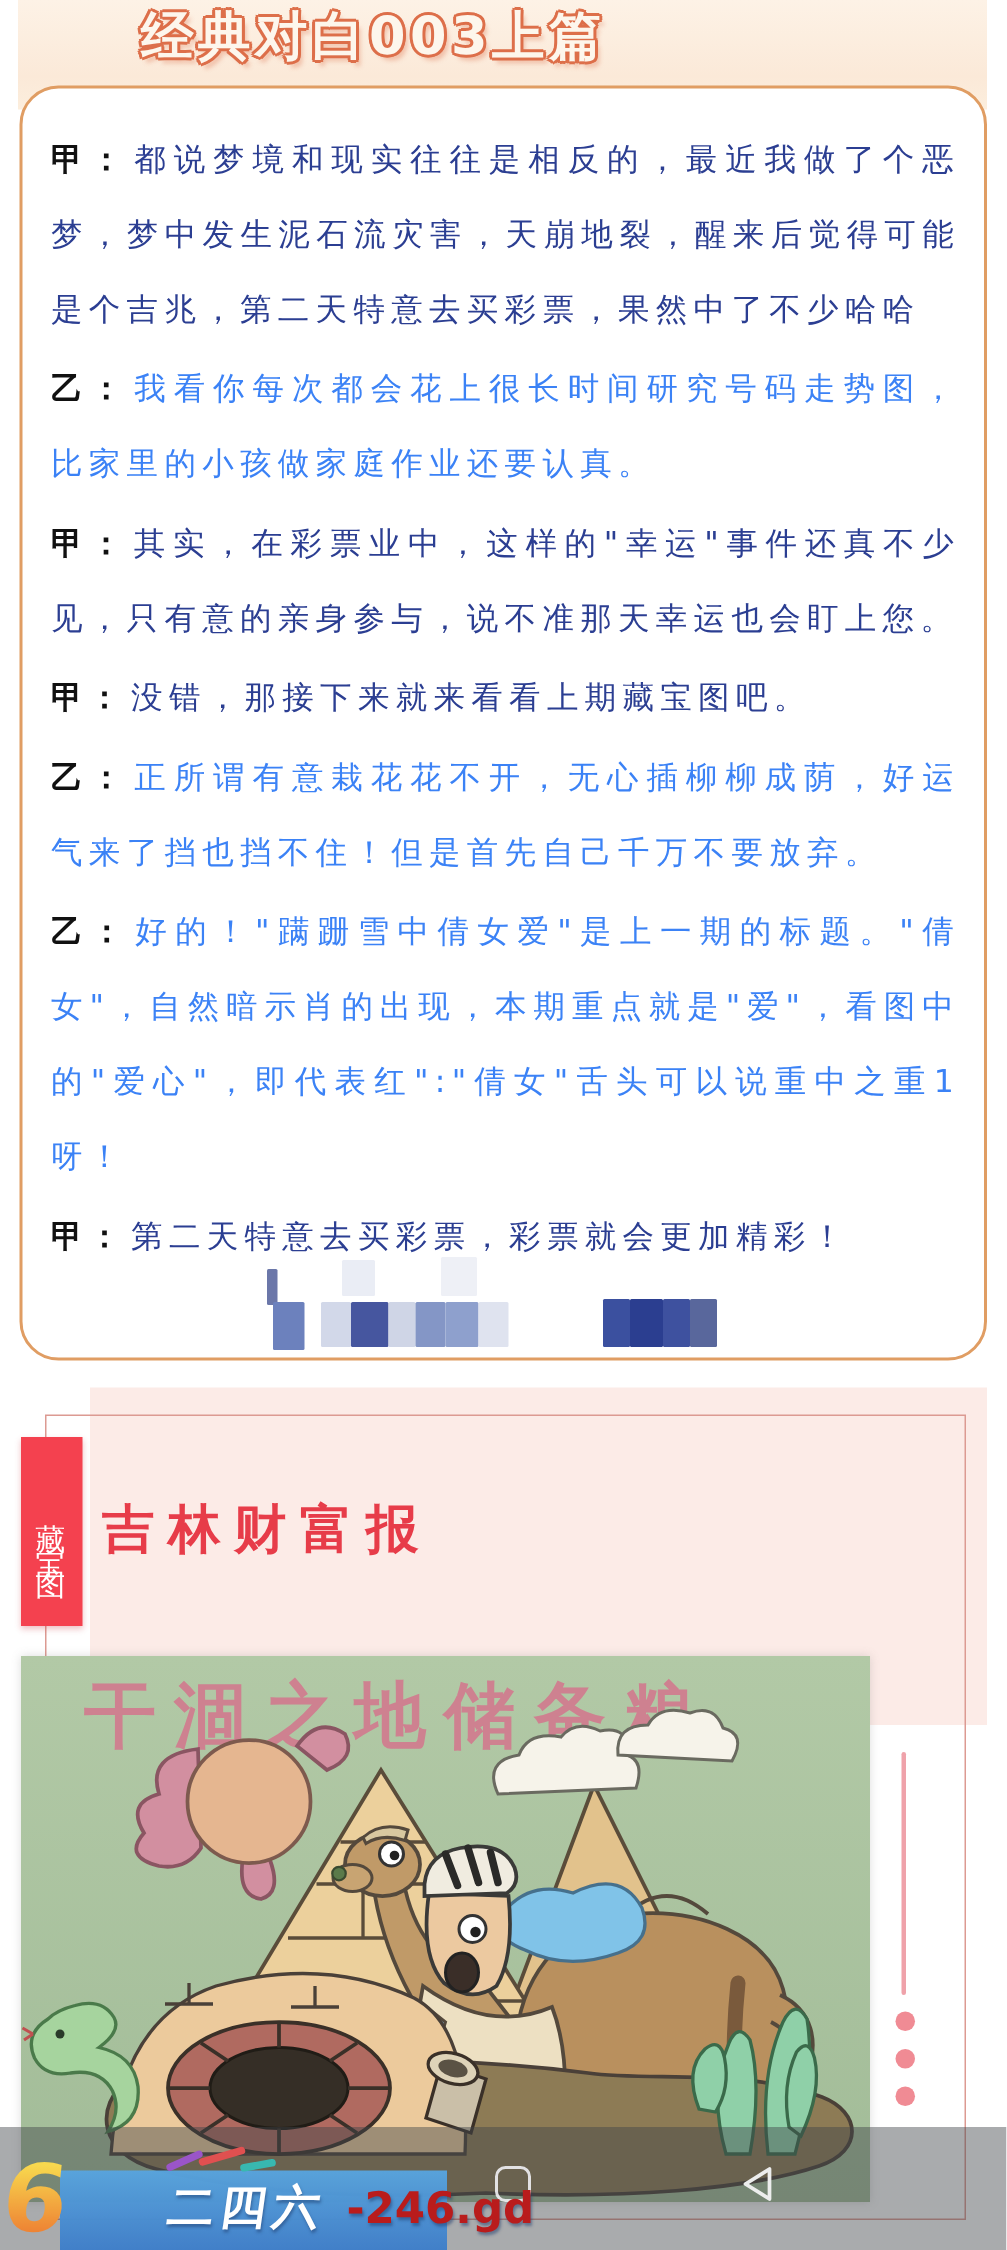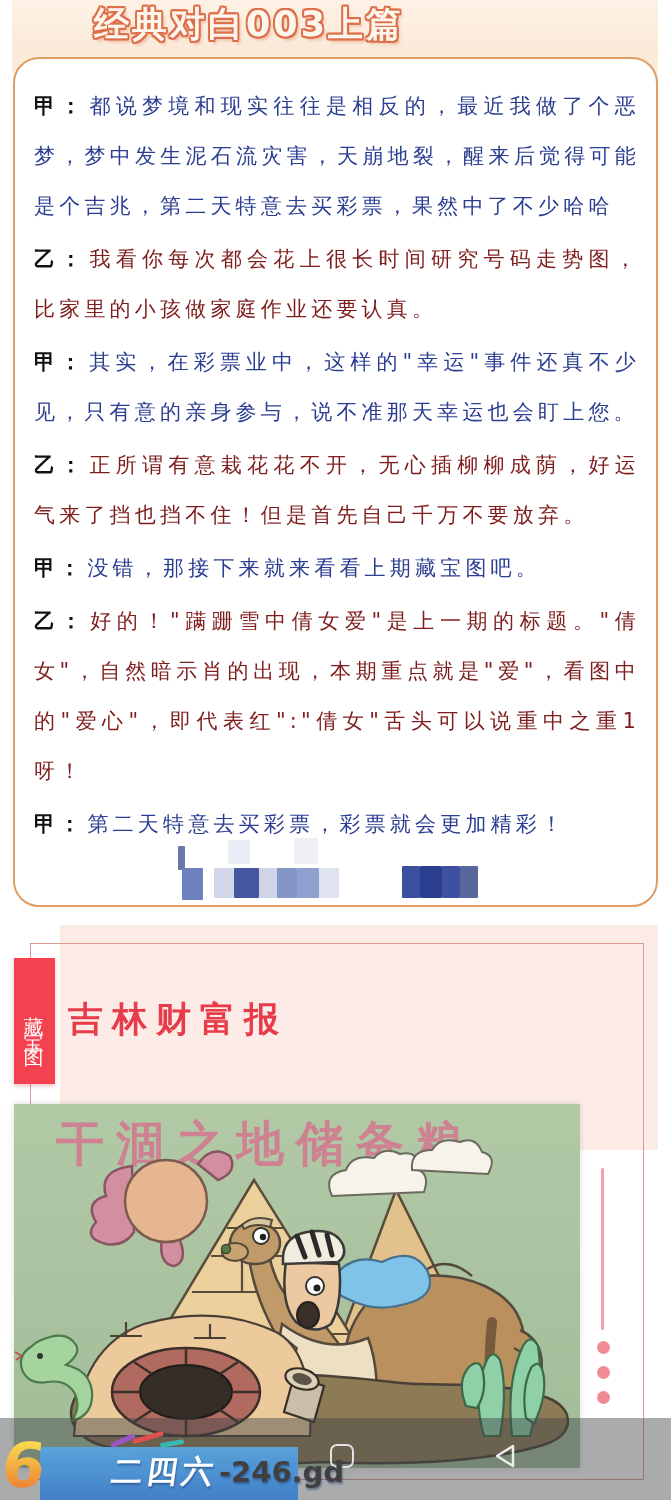--- a/index.html
+++ b/index.html
@@ -30,21 +30,21 @@
     box-sizing:border-box;background:#ffffff;
     border:2px solid #e09d63;border-radius:26px;
     padding:22px 16px 0 19px;
   }
   .para{
     font-size:21px;line-height:50px;letter-spacing:4.2px;
     text-align:justify;margin:0 0 3px 0;
   }
   .speaker{color:#111111;font-weight:bold;margin-right:3px;}
   .para[data-color="blue"] .speech{color:#2b3e92;}
-  .para[data-color="orange"] .speech{color:#7f1d1d;}
+  .para[data-color="orange"] .speech{color:#3b82f6;}
   
   .wm-blur{position:absolute;left:168px;top:838px;width:330px;height:66px;}
   .wm{position:absolute;border-radius:1px;}
   
   .pink-panel{position:absolute;left:60px;top:925px;width:598px;height:225px;background:#fcebe7;}
   .outline-rect{
     position:absolute;left:30px;top:943px;width:614px;height:537px;
     border:1.5px solid #dc9a92;box-sizing:border-box;
   }
   .treasure-tab{
@@ -93,22 +93,22 @@
   }
   .logo-text{
     position:absolute;left:112px;top:16px;white-space:nowrap;z-index:2;
   }
   .logo-cn{
     font-size:31px;font-weight:bold;color:#ffffff;letter-spacing:4px;
     display:inline-block;transform:skewX(-8deg);
     text-shadow:1px 2px 2px rgba(30,60,110,.5);
   }
   .logo-domain{
-    font-size:29px;font-weight:bold;color:#404040;
-    display:inline-block;margin-left:2px;
+    font-size:29px;font-weight:bold;color:#b91c1c;
+    display:inline-block;margin-left:14px;
     text-shadow:1px 2px 2px rgba(30,60,110,.5);
   }
   .streak{position:absolute;height:5px;border-radius:3px;z-index:3;}
   .streak-purple{left:110px;top:3px;width:26px;background:#9a55c8;transform:rotate(-24deg);}
   .streak-red{left:132px;top:0px;width:32px;background:#e05050;transform:rotate(-16deg);}
   .streak-teal{left:160px;top:6px;width:24px;background:#38b8b0;transform:rotate(-10deg);}
 </style>
 </head>
 <body>
 
@@ -119,25 +119,25 @@
 <div class="dialogue-card">
   <div class="para" data-color="blue">
     <span class="speaker">甲：</span><span class="speech">都说梦境和现实往往是相反的，最近我做了个恶梦，梦中发生泥石流灾害，天崩地裂，醒来后觉得可能是个吉兆，第二天特意去买彩票，果然中了不少哈哈</span>
   </div>
   <div class="para" data-color="orange">
     <span class="speaker">乙：</span><span class="speech">我看你每次都会花上很长时间研究号码走势图，比家里的小孩做家庭作业还要认真。</span>
   </div>
   <div class="para" data-color="blue">
     <span class="speaker">甲：</span><span class="speech">其实，在彩票业中，这样的"幸运"事件还真不少见，只有意的亲身参与，说不准那天幸运也会盯上您。</span>
   </div>
+  <div class="para" data-color="blue">
+    <span class="speaker">甲：</span><span class="speech">没错，那接下来就来看看上期藏宝图吧。</span>
+  </div>
   <div class="para" data-color="orange">
     <span class="speaker">乙：</span><span class="speech">正所谓有意栽花花不开，无心插柳柳成荫，好运气来了挡也挡不住！但是首先自己千万不要放弃。</span>
-  </div>
-  <div class="para" data-color="blue">
-    <span class="speaker">甲：</span><span class="speech">没错，那接下来就来看看上期藏宝图吧。</span>
   </div>
   <div class="para" data-color="orange">
     <span class="speaker">乙：</span><span class="speech">好的！"蹒跚雪中倩女爱"是上一期的标题。"倩女"，自然暗示肖的出现，本期重点就是"爱"，看图中的"爱心"，即代表红":"倩女"舌头可以说重中之重1呀！</span>
   </div>
   <div class="para" data-color="blue">
     <span class="speaker">甲：</span><span class="speech">第二天特意去买彩票，彩票就会更加精彩！</span>
   </div>
 </div>
 
 <div class="wm-blur">

